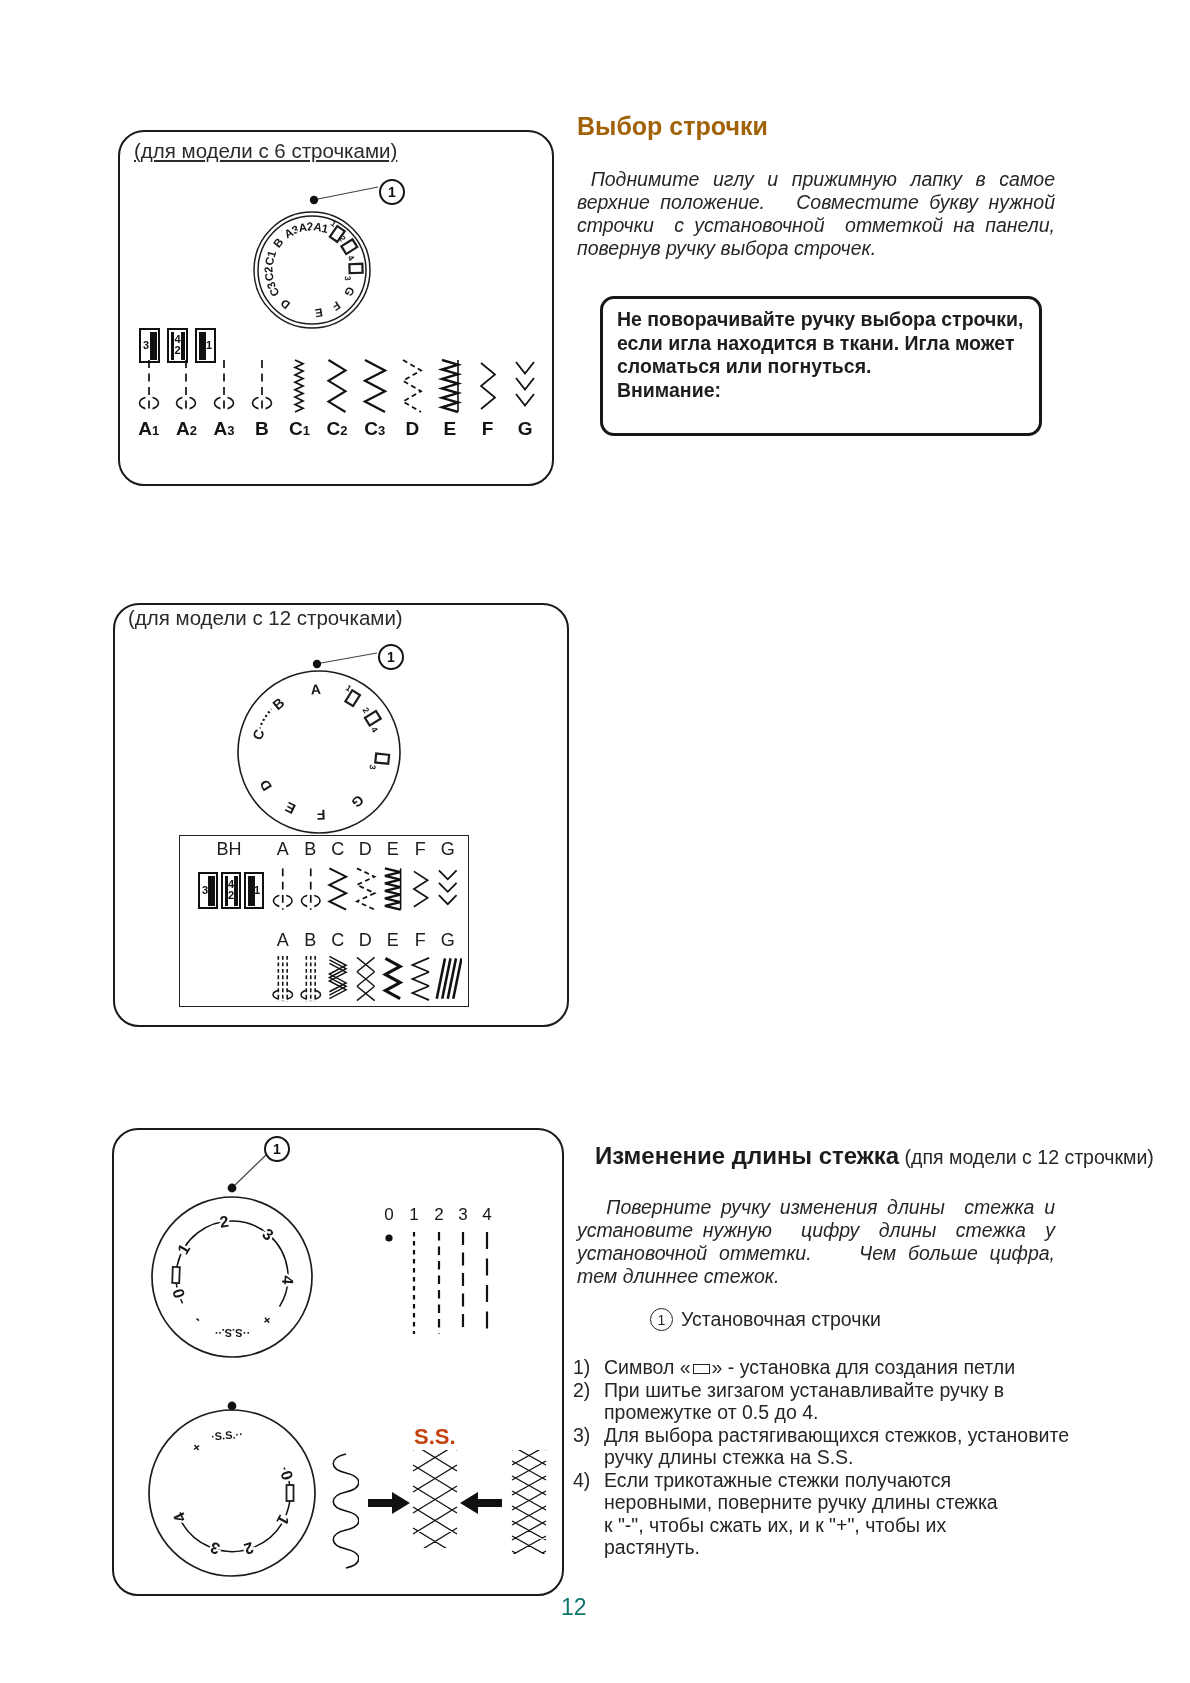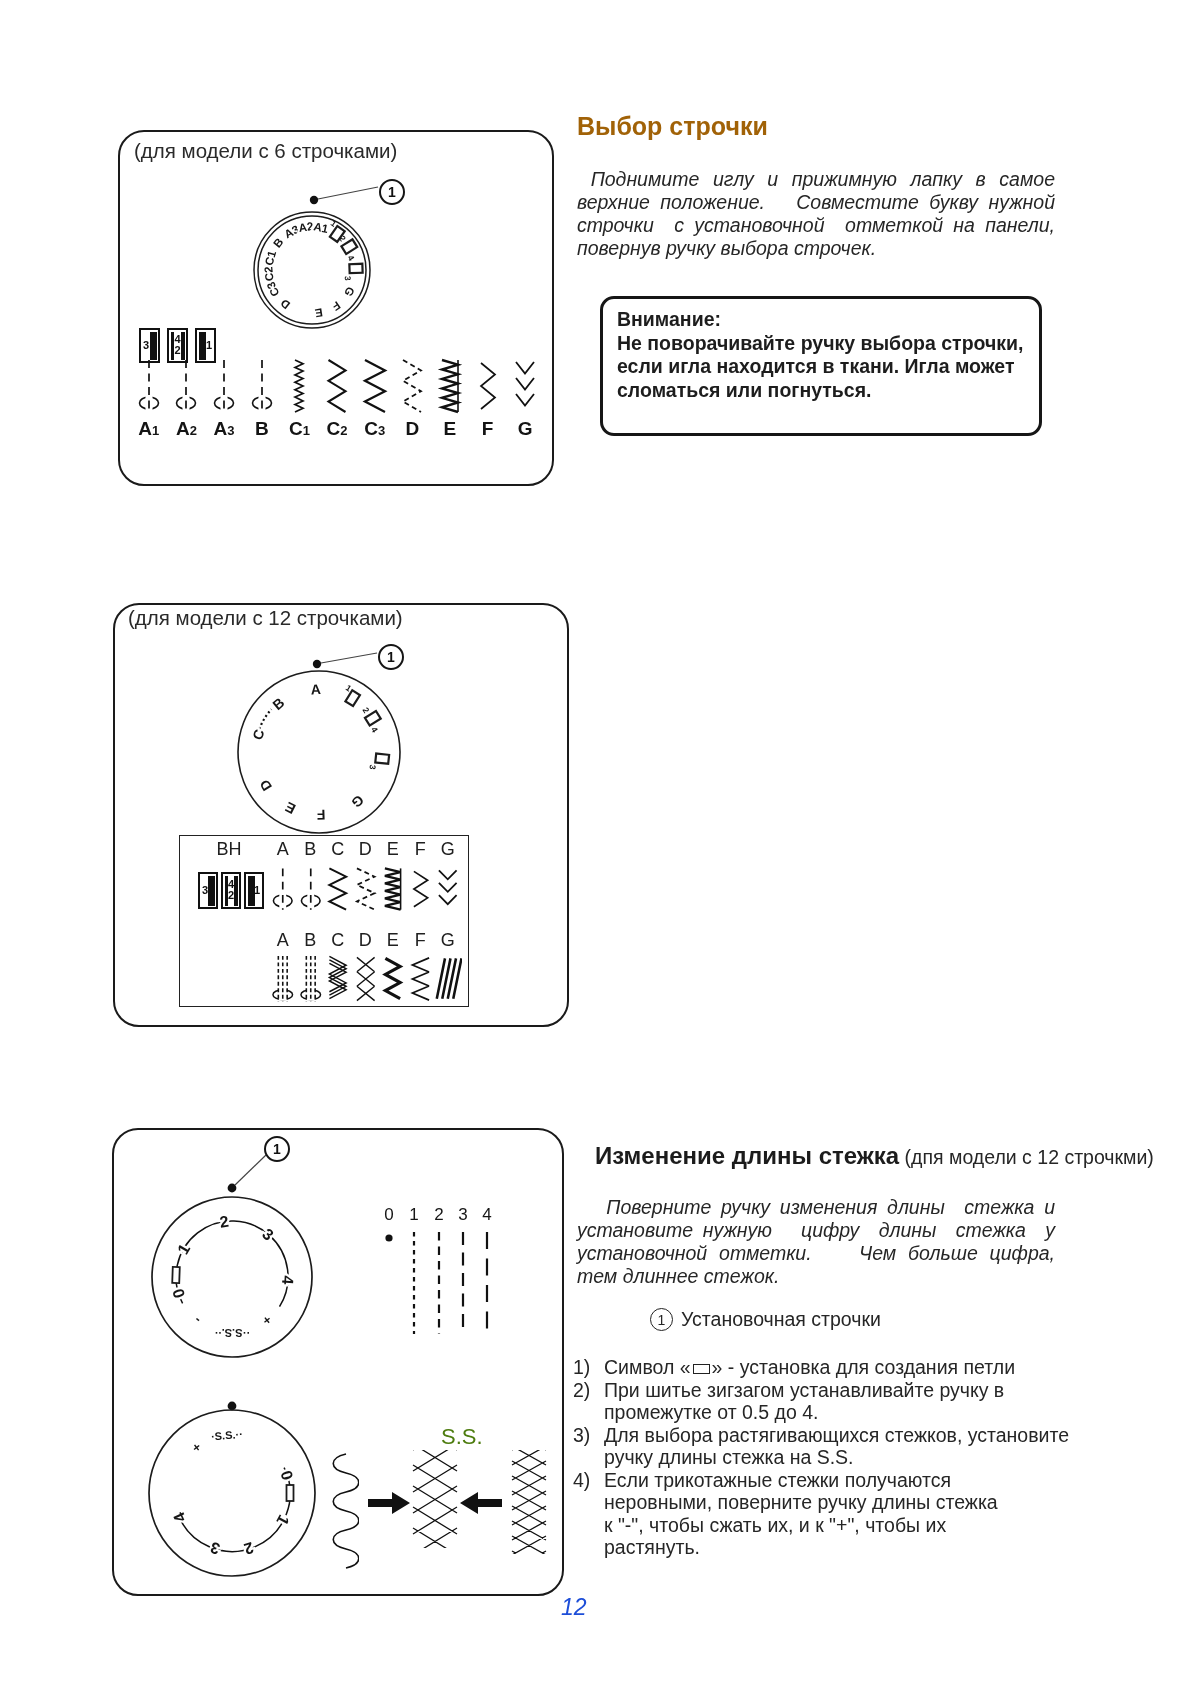--- a/index.html
+++ b/index.html
@@ -5,21 +5,21 @@
   html,body{margin:0;padding:0;background:#e8e8e8;}
   .page{position:relative;width:1190px;height:1683px;background:#ffffff;
         font-family:"Liberation Sans",sans-serif;color:#222;overflow:hidden;}
 
   
   .obox{position:absolute;border:2.6px solid #1a1a1a;border-radius:26px;background:#fff;}
   #box1{left:118px;top:130px;width:432px;height:352px;}
   #box2{left:113px;top:603px;width:452px;height:420px;}
   #box3{left:112px;top:1128px;width:448px;height:464px;}
   .obox-label{position:absolute;font-size:20.5px;color:#2a2a2a;white-space:nowrap;}
-  #box1 .obox-label{left:14px;top:7px;}
+  #box1 .obox-label{left:14px;top:7px;text-decoration:underline;}
   #box2 .obox-label{left:13px;top:1px;}
 
   .overlay{position:absolute;left:0;top:0;pointer-events:none;}
 
   .callout{position:absolute;width:22px;height:22px;border:2px solid #151515;border-radius:50%;
            background:#fff;display:flex;align-items:center;justify-content:center;
            font-size:14px;font-weight:bold;color:#111;z-index:3;}
 
   .dialbox{position:absolute;}
 
@@ -52,22 +52,22 @@
   .h2wrap .big{font-size:24px;font-weight:bold;color:#1c1c1c;}
   .h2wrap .small{font-size:19.5px;color:#262626;}
   .marker-line{position:absolute;display:flex;align-items:center;gap:8px;font-size:19.5px;color:#262626;}
   .inline-circ{display:inline-flex;width:21px;height:21px;border:1.8px solid #222;border-radius:50%;
                align-items:center;justify-content:center;font-size:14px;flex:0 0 auto;}
   .nlist{position:absolute;font-size:19.5px;line-height:22.5px;color:#262626;}
   .nlist .li{position:relative;padding-left:31px;white-space:pre-line;}
   .nlist .num{position:absolute;left:0;top:0;}
   .rect-sym{display:inline-block;width:15px;height:8px;border:1.9px solid #222;margin:0 2px;}
 
-  .ss-big{position:absolute;font-size:22px;font-weight:normal;color:#4d7c0f;margin-left:27px;}
-  .pagenum{position:absolute;font-size:23px;color:#1d4ed8;font-style:italic;}
+  .ss-big{position:absolute;font-size:22px;font-weight:bold;color:#c2410c;}
+  .pagenum{position:absolute;font-size:23px;color:#0f766e;}
 </style>
 </head>
 <body>
 
 <div class="page">
 
   <div class="obox" id="box1">
     <div class="obox-label">(для модели с 6 строчками)</div>
     <svg class="overlay" width="432" height="352">
       <line x1="198" y1="67" x2="258" y2="55" stroke="#444" stroke-width="1.2"></line>
@@ -214,22 +214,22 @@
             <path d="M8,4 L17,15.52 L26,4 M8,20 L17,31.52 L26,20 M8,36 L17,47.519999999999996 L26,36 " fill="none" stroke="#111" stroke-width="1.8" stroke-linecap="butt"></path>
           </svg>
           <div class="stitch-label">G</div>
         </div>
       </div>
   </div>
 
   <div class="h1" style="left:577px;top:112px;">Выбор строчки</div>
   <div class="para" style="left:577px;top:168px;width:478px;"> Поднимите иглу и прижимную лапку в самое верхние положение.   Совместите букву нужной строчки  с установочной  отметкой на панели, повернув ручку выбора строчек.</div>
   <div class="warn" style="left:600px;top:296px;width:408px;height:116px;box-sizing:content-box;">
+    <div>Не поворачивайте ручку выбора строчки, если игла находится в ткани. Игла может сломаться или погнуться.</div>
     <div>Внимание:</div>
-    <div>Не поворачивайте ручку выбора строчки, если игла находится в ткани. Игла может сломаться или погнуться.</div>
   </div>
 
   <div class="obox" id="box2">
     <div class="obox-label">(для модели с 12 строчками)</div>
     <svg class="overlay" width="452" height="420">
       <line x1="206" y1="58" x2="262" y2="48" stroke="#444" stroke-width="1.2"></line>
       <circle cx="202" cy="59" r="4.2" fill="#111"></circle>
     </svg>
     <div class="callout" style="left:263px;top:39px;">1</div>
     <div class="dialbox" id="dial12" style="left:114px;top:57px;"><svg width="180" height="180" viewBox="0 0 180 180">

